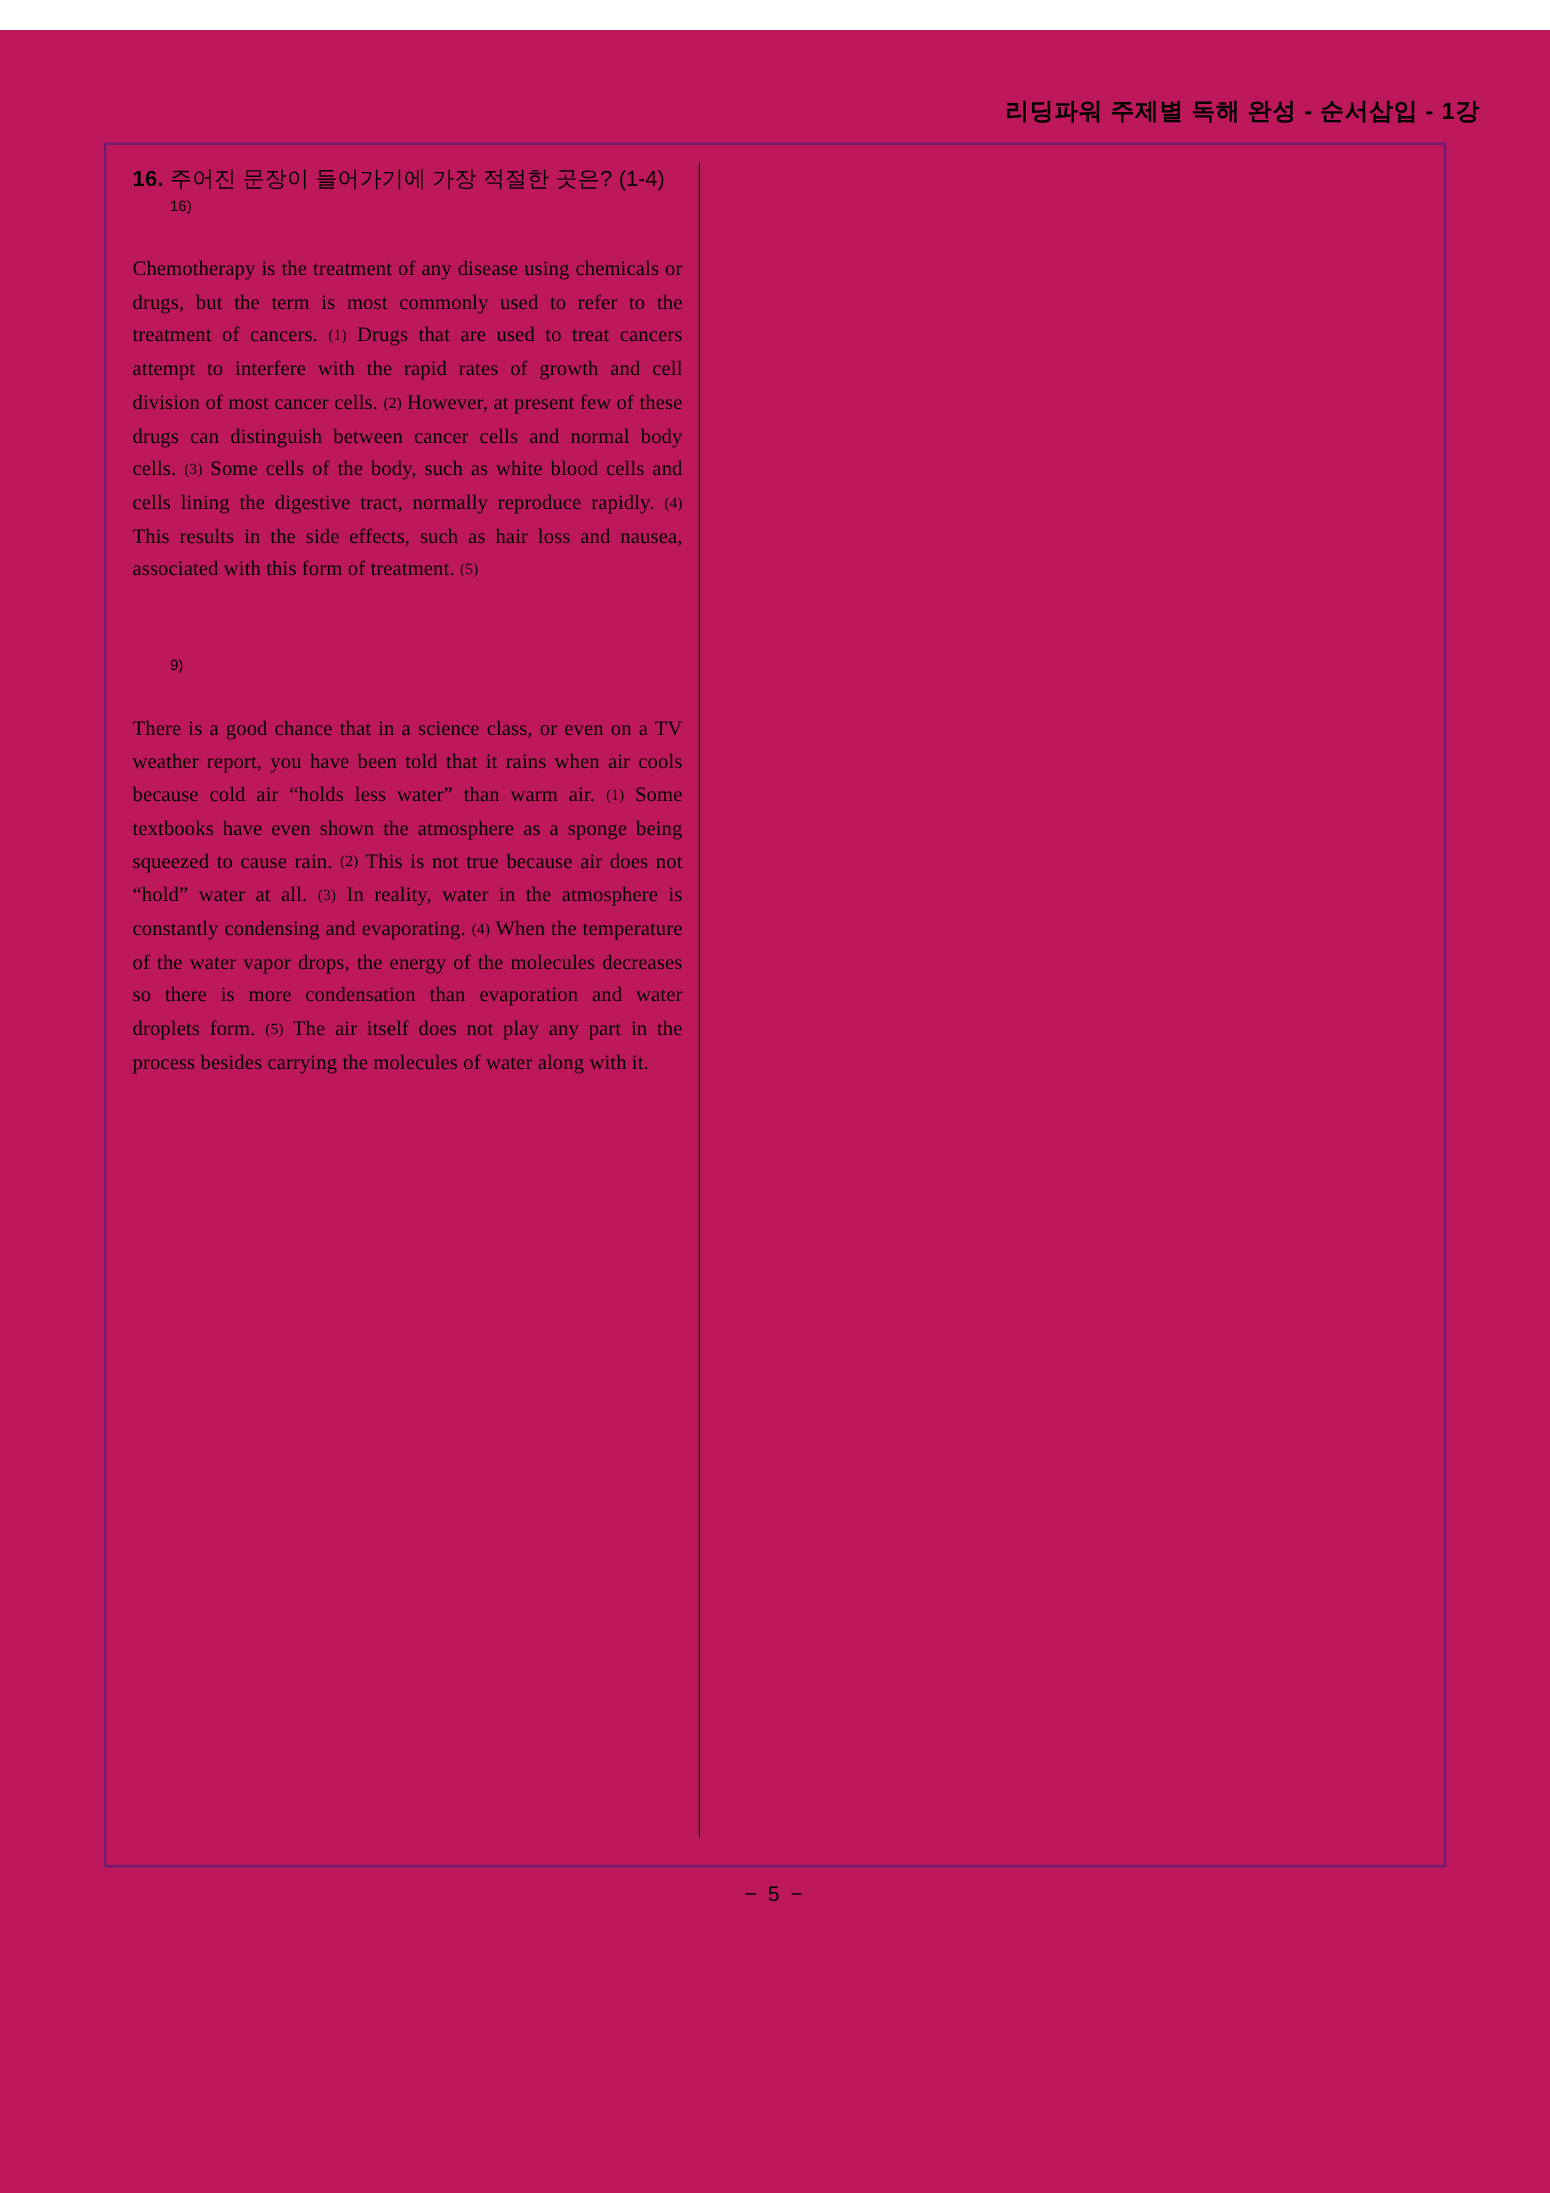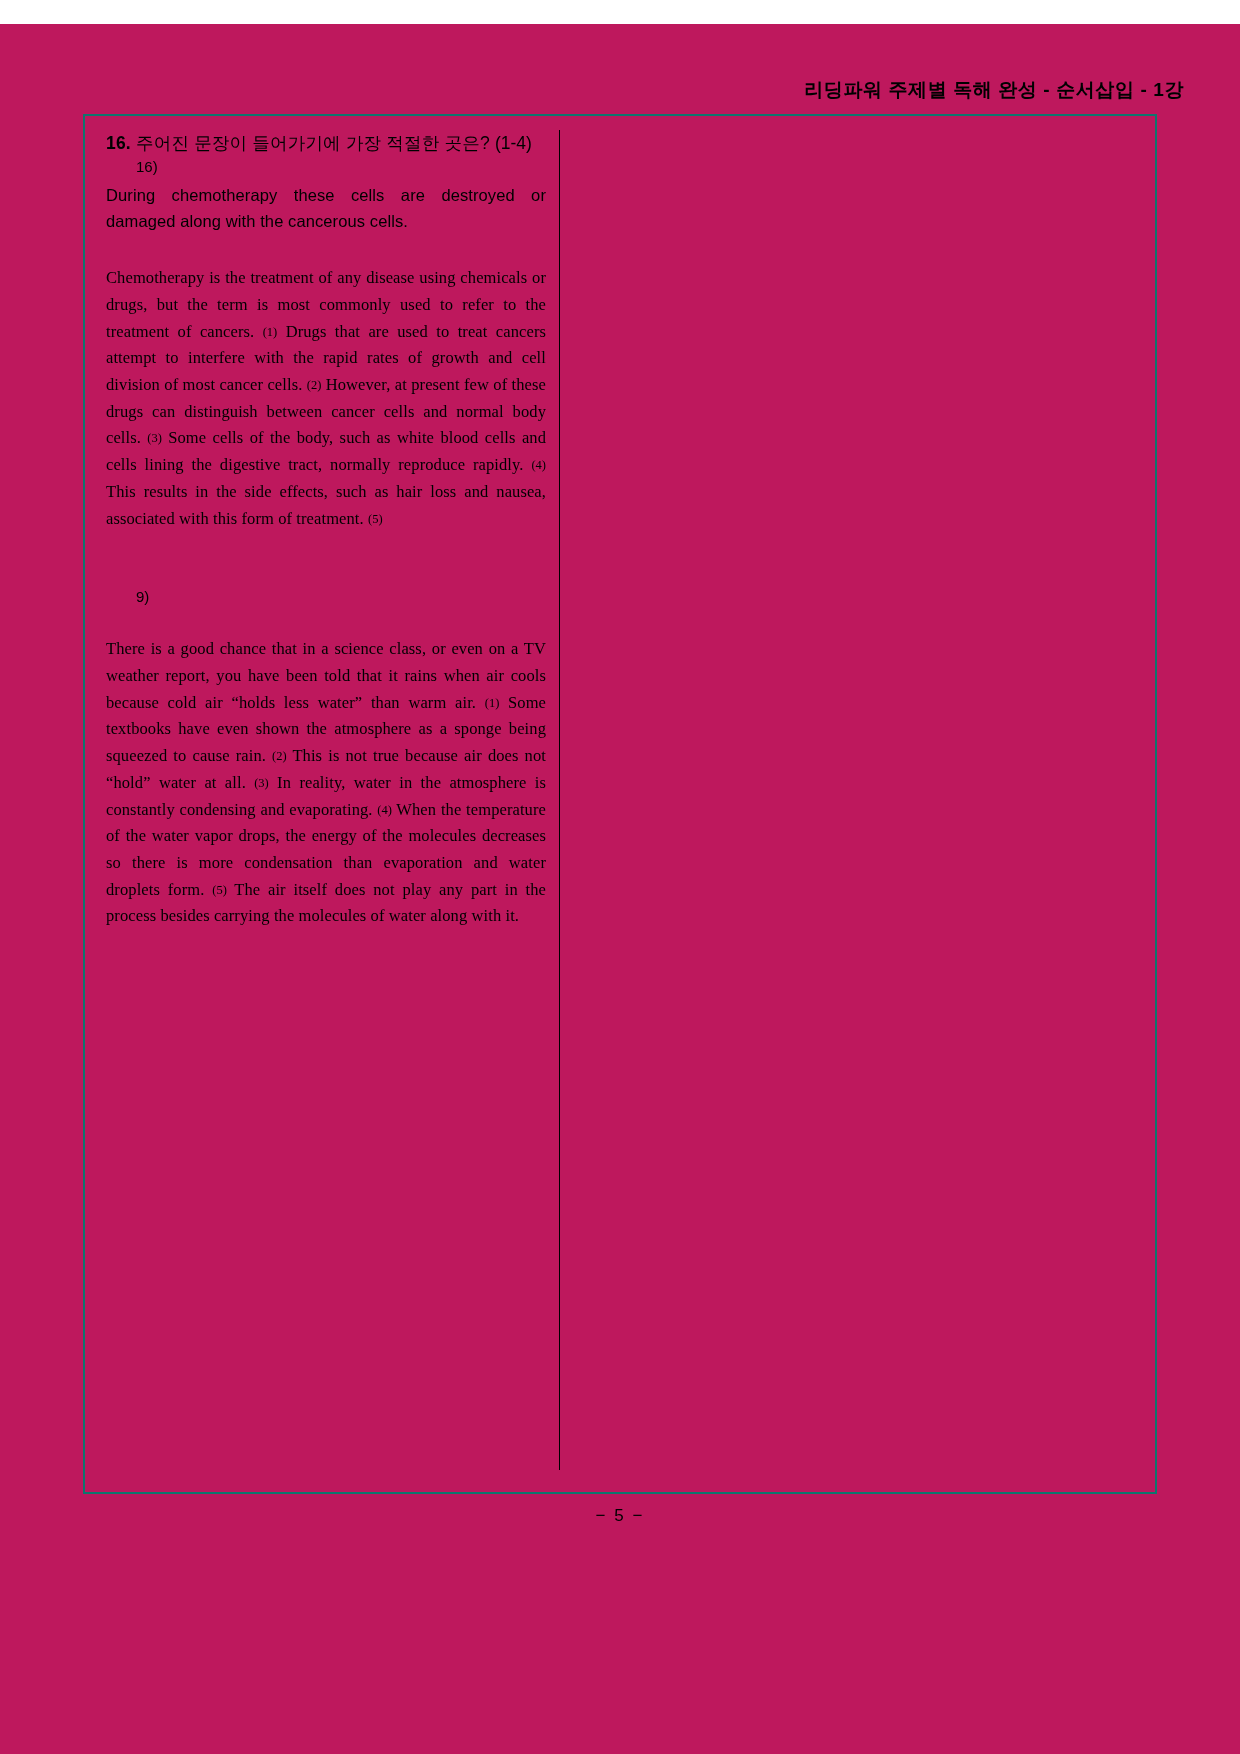--- a/index.html
+++ b/index.html
@@ -37,21 +37,21 @@
     line-height: 1.2;
   }
 
   
   .frame {
     position: absolute;
     left: 83px;
     top: 90px;
     width: 1074px;
     height: 1380px;
-    border: 2px solid #0f766e;
+    border: 2px solid #701a75;
     box-sizing: border-box;
   }
 
   
   .divider {
     position: absolute;
     left: 474px;
     top: 14px;
     width: 1px;
     height: 1340px;
@@ -89,21 +89,21 @@
     letter-spacing: 0.2px;
   }
   .q-title .q-num {
     font-weight: bold;
   }
   .q-title .q-range {
     letter-spacing: 0;
   }
 
   .q-footnote {
-    font-size: 15px;
+    font-size: 12px;
     margin-left: 30px;
     margin-top: 2px;
     line-height: 1.2;
   }
 
   .given-sentence {
     font-size: 16.5px;
     line-height: 1.62;
     text-align: justify;
     text-align-last: left;
@@ -151,21 +151,20 @@
 
     <div class="col-left">
 
       <div class="question-block">
         <div class="q-title">
           <span class="q-num">16.</span>
           <span class="q-prompt">주어진 문장이 들어가기에 가장 적절한 곳은?</span>
           <span class="q-range">(1-4)</span>
         </div>
         <div class="q-footnote">16)</div>
-        <div class="given-sentence">During chemotherapy these cells are destroyed or damaged along with the cancerous cells.</div>
         <div class="passage"><span>Chemotherapy is the treatment of any disease using chemicals or drugs, but the term is most commonly used to refer to the treatment of cancers. </span><span class="marker">(1)</span><span> Drugs that are used to treat cancers attempt to interfere with the rapid rates of growth and cell division of most cancer cells. </span><span class="marker">(2)</span><span> However, at present few of these drugs can distinguish between cancer cells and normal body cells. </span><span class="marker">(3)</span><span> Some cells of the body, such as white blood cells and cells lining the digestive tract, normally reproduce rapidly. </span><span class="marker">(4)</span><span> This results in the side effects, such as hair loss and nausea, associated with this form of treatment. </span><span class="marker">(5)</span></div>
       </div>
 
       <div class="question-block">
         <div class="q-footnote">9)</div>
         <div class="passage"><span>There is a good chance that in a science class, or even on a TV weather report, you have been told that it rains when air cools because cold air “holds less water” than warm air. </span><span class="marker">(1)</span><span> Some textbooks have even shown the atmosphere as a sponge being squeezed to cause rain. </span><span class="marker">(2)</span><span> This is not true because air does not “hold” water at all. </span><span class="marker">(3)</span><span> In reality, water in the atmosphere is constantly condensing and evaporating. </span><span class="marker">(4)</span><span> When the temperature of the water vapor drops, the energy of the molecules decreases so there is more condensation than evaporation and water droplets form. </span><span class="marker">(5)</span><span> The air itself does not play any part in the process besides carrying the molecules of water along with it.</span></div>
       </div>
 
     </div>
 

